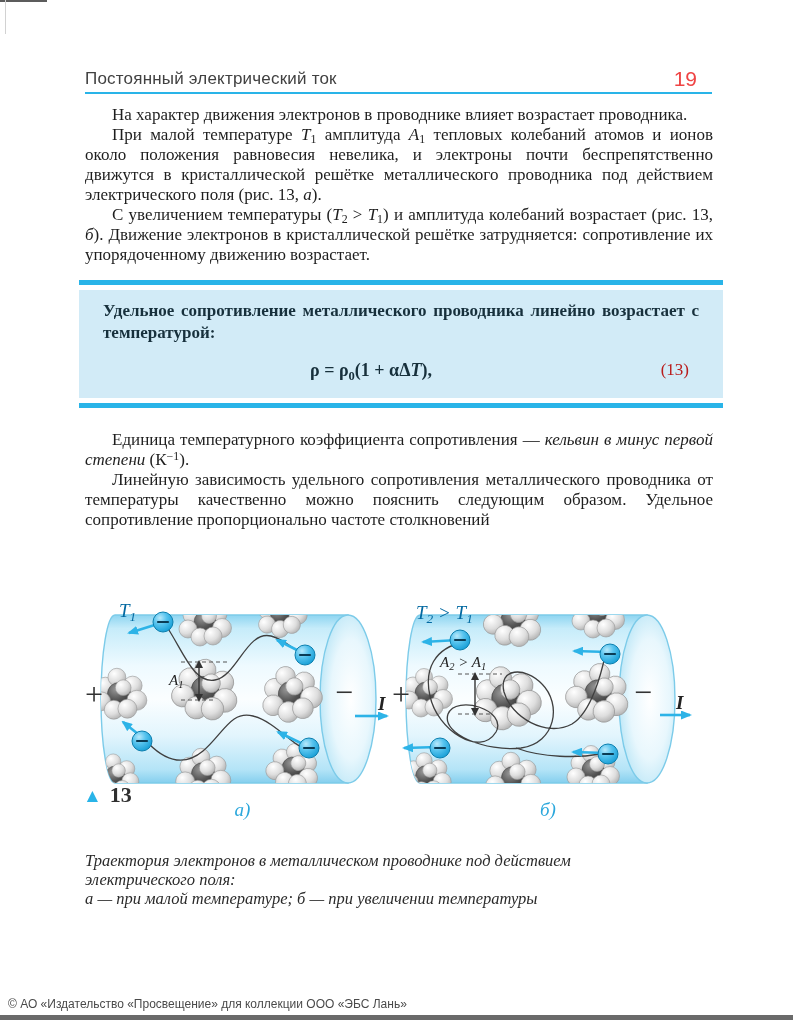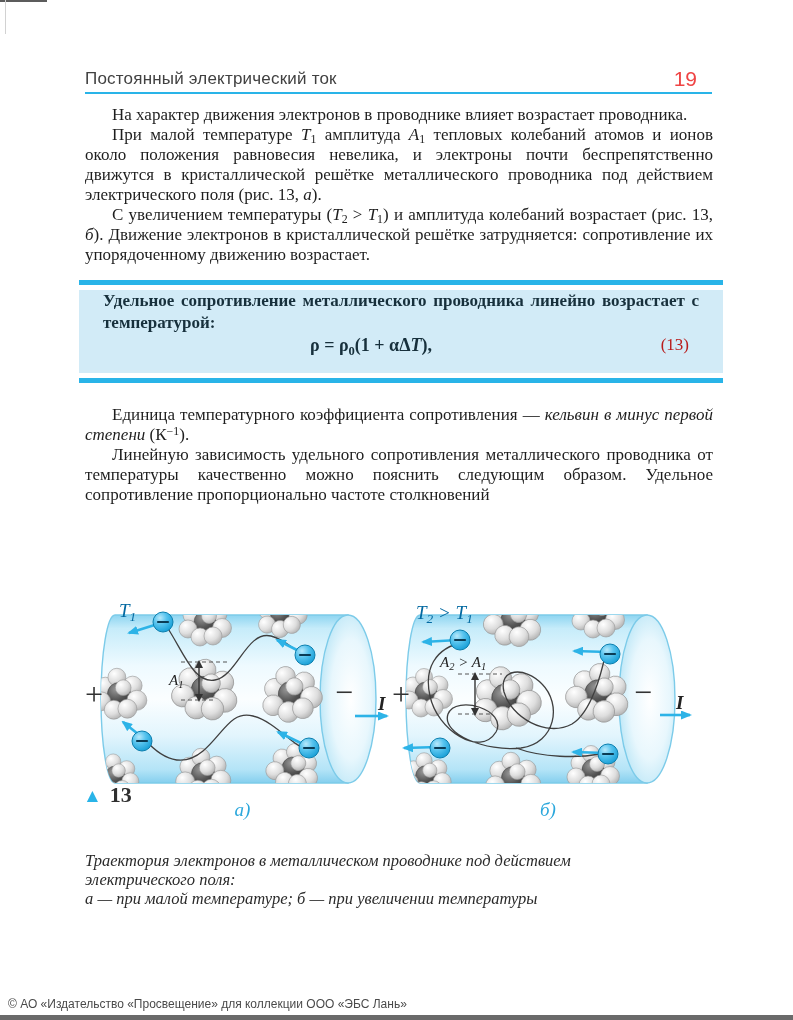--- a/index.html
+++ b/index.html
@@ -21,23 +21,23 @@
   
   .column{position:absolute;left:85px;top:105px;width:628px;color:#1e1e1e;}
   p.body-text{margin:0;font-size:17px;line-height:20px;text-align:justify;text-indent:27px;}
   p.no-indent{text-indent:0;}
   sub{font-size:70%;line-height:0;position:relative;top:.28em;vertical-align:baseline;}
   sup{font-size:70%;line-height:0;position:relative;top:-.45em;vertical-align:baseline;}
 
   
   .boxwrap{margin:15px -10px 22px -6px;}
   .box-bar{height:5px;background:var(--accent,#29b4e8);}
-  .box-body{margin:5px 0;background:var(--box-bg,#d2ebf7);padding:0 24px 12px 24px;}
+  .box-body{margin:5px 0;background:var(--box-bg,#d2ebf7);padding:10px 24px 12px 24px;}
   .box-statement{font-weight:bold;font-size:17px;line-height:22px;text-align:justify;color:#17303c;}
-  .box-formula-row{position:relative;margin-top:1px;height:26px;text-decoration:underline;}
+  .box-formula-row{position:relative;margin-top:16px;height:26px;text-decoration:underline;}
   .box-formula{position:absolute;left:0;right:60px;text-align:center;font-weight:bold;font-size:18px;color:#17303c;}
   .box-number{position:absolute;right:10px;top:0;font-size:17px;color:#b91c1c;}
 
   
   .fig-panel{position:absolute;top:598px;height:230px;}
   #panel-a{left:85px;width:315px;}
   #panel-b{left:388px;width:320px;}
   .fig-svg{position:absolute;left:0;top:0;}
   .fig-label{position:absolute;font-size:19px;color:#0369a1;font-style:italic;white-space:nowrap;margin-left:28px;}
   .fig-sign{position:absolute;font-size:32px;color:#333;font-style:normal;line-height:1;}

